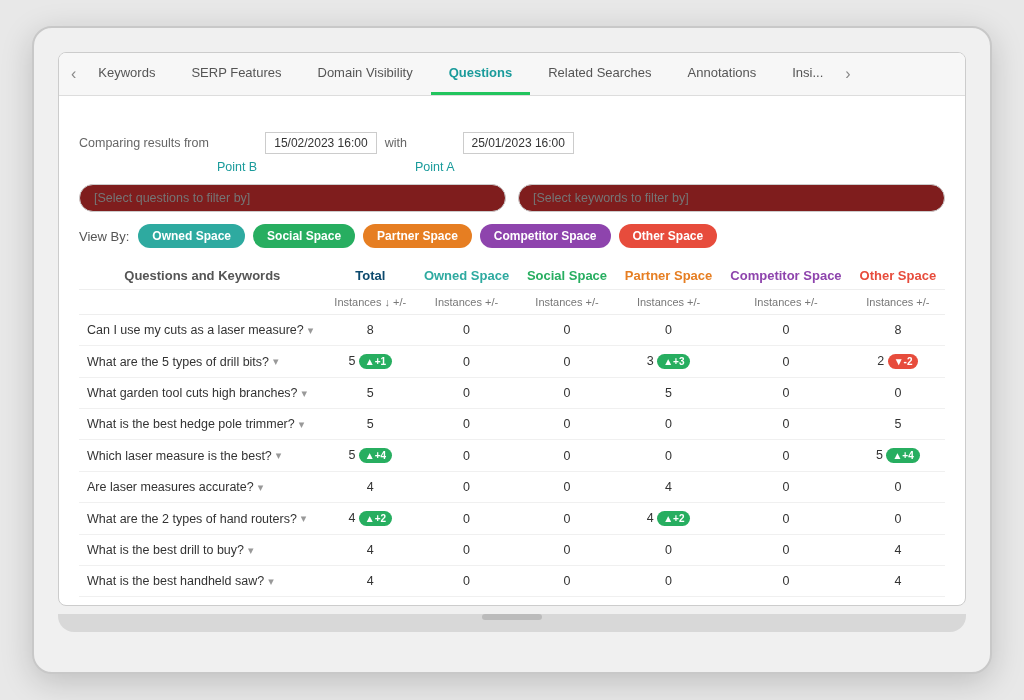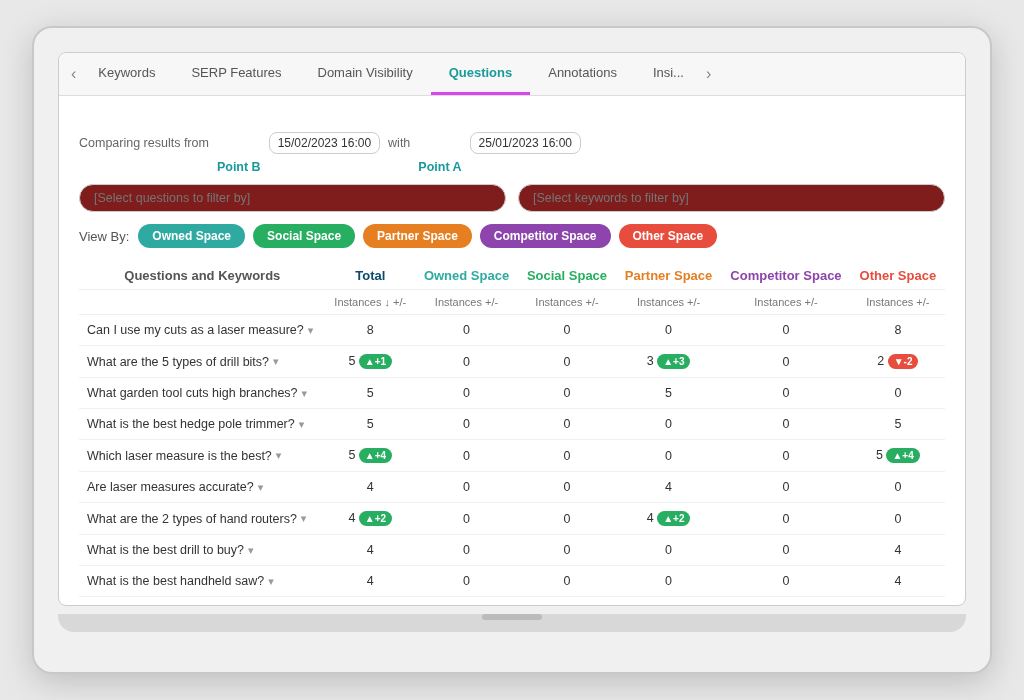--- a/index.html
+++ b/index.html
@@ -49,42 +49,42 @@
     .tab-item {
       padding: 12px 18px;
       font-size: 13px;
       color: #555;
       cursor: pointer;
       border-bottom: 3px solid transparent;
       white-space: nowrap;
     }
     .tab-item.active {
       color: #1a9b9b;
-      border-bottom: 3px solid #d946ef;
+      border-bottom: 3px solid #22c55e;
       font-weight: bold;
     }
     
     .content {
       padding: 16px 20px 8px 20px;
     }
     
     .compare-row {
       display: flex;
       align-items: center;
       gap: 8px;
       margin-bottom: 10px;
       font-size: 12.5px;
       color: #555;
     }
     .compare-row .label { color: #666; text-align: right; }
-    .point-label { font-weight: bold; color: #1a9b9b; margin-top: 48px; }
+    .point-label { font-weight: normal; color: #1a9b9b; margin-top: 48px; }
     .date-badge {
       background: #fff;
       border: 1px solid #ccc;
-      border-radius: 8px;
+      border-radius: 0;
       padding: 3px 8px;
       font-size: 12px;
       color: #333;
     }
     
     .filter-row {
       display: flex;
       gap: 12px;
       margin-bottom: 12px;
     }
@@ -199,20 +199,21 @@
 
 <div class="laptop-frame">
   <div class="screen">
 
     <div class="tabs-bar">
       <button class="tab-nav-btn">‹</button>
       <div class="tab-item">Keywords</div>
       <div class="tab-item">SERP Features</div>
       <div class="tab-item">Domain Visibility</div>
       <div class="tab-item active">Questions</div>
+      <div class="tab-item">Related Searches</div>
       <div class="tab-item">Annotations</div>
       <div class="tab-item">Insi...</div>
       <button class="tab-nav-btn">›</button>
     </div>
 
     <div class="content">
 
       <div class="compare-row">
         <span class="label">Comparing results from</span>
         <span class="point-label">Point B</span>

